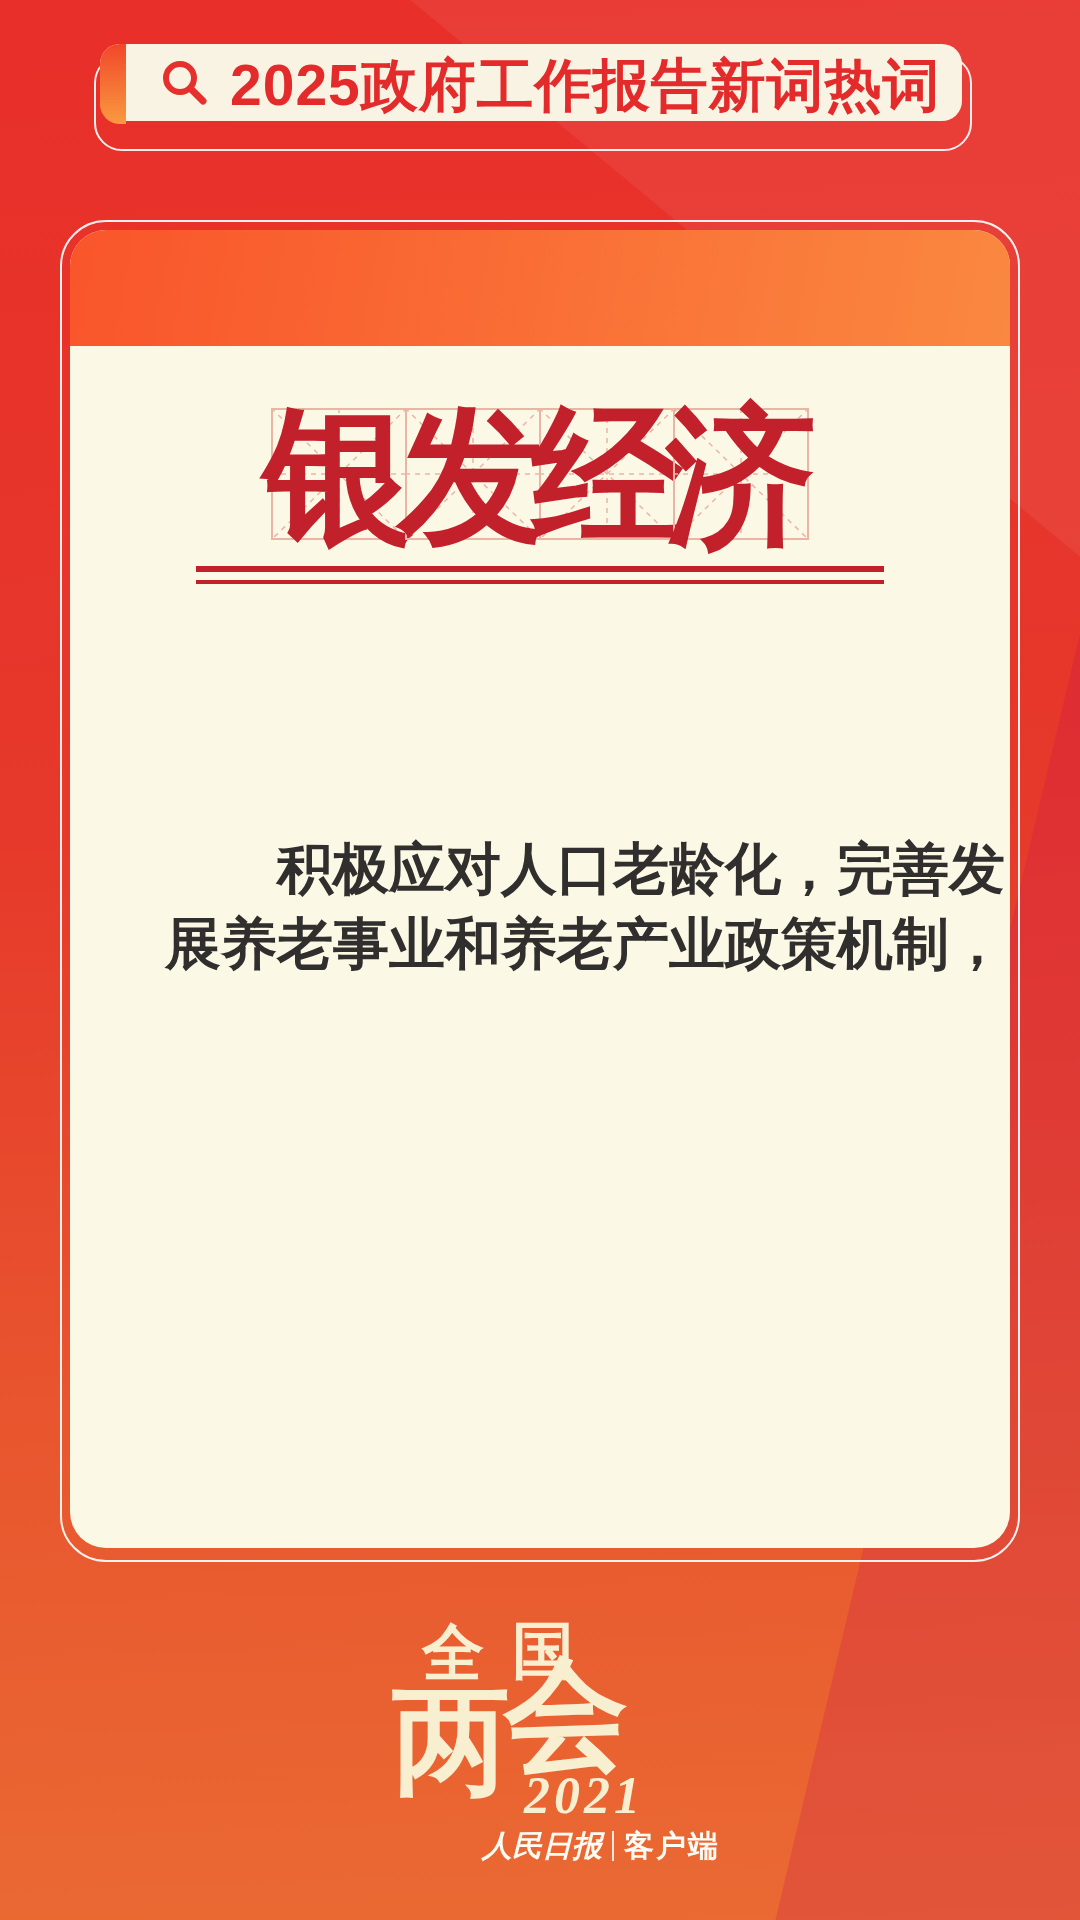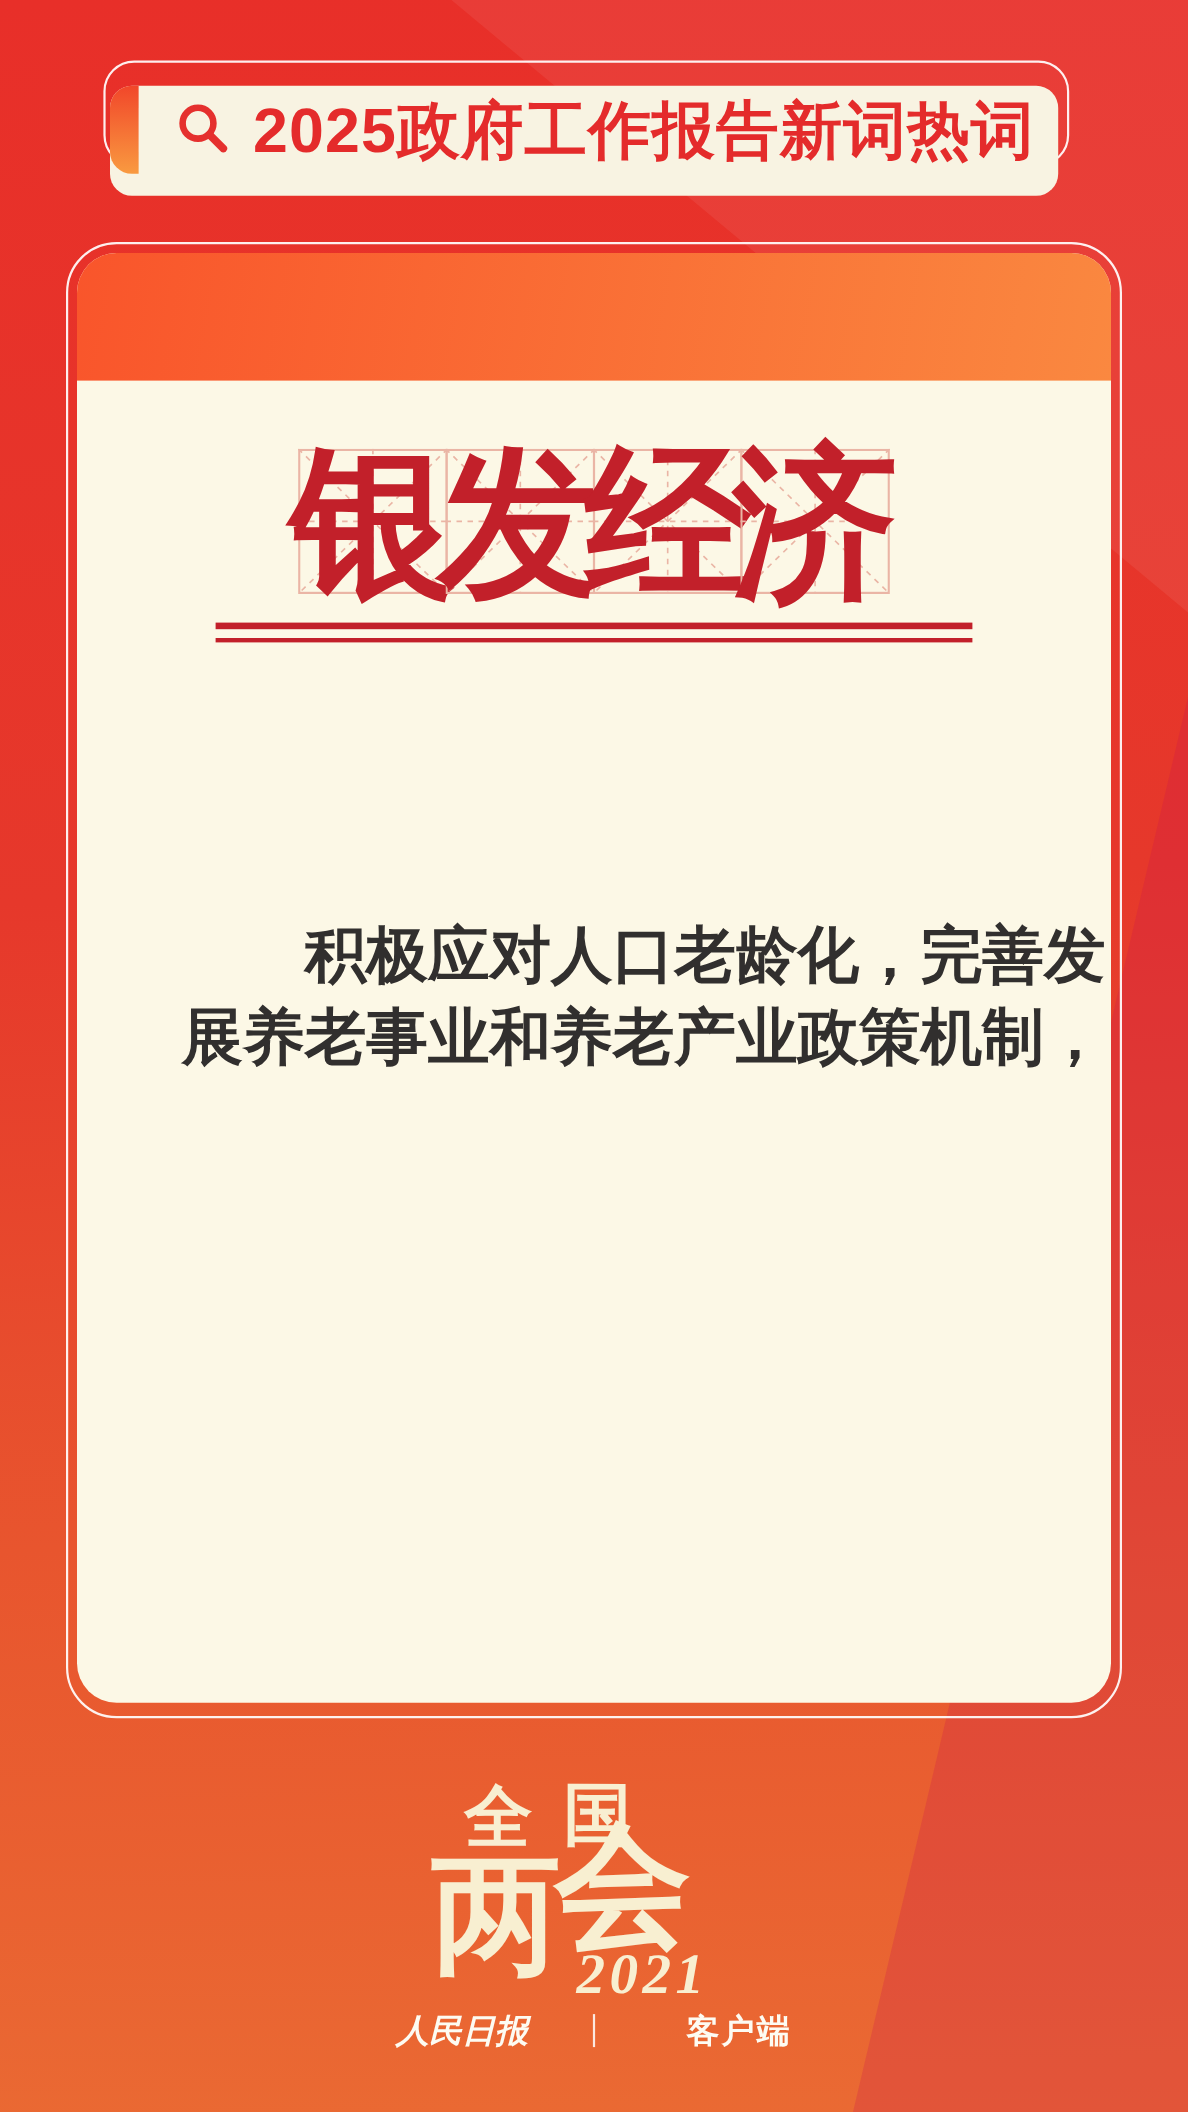--- a/index.html
+++ b/index.html
@@ -10,21 +10,21 @@
   }
   
   .sheen-top{position:absolute;inset:0;background:rgba(255,255,255,.065);
     clip-path:polygon(38% 0,100% 0,100% 29%);}
   .sheen-bottom{position:absolute;inset:0;background:rgba(200,20,80,.24);
     clip-path:polygon(100% 33%,100% 100%,71.8% 100%);}
 
   
   .banner-outline{position:absolute;left:94px;top:55px;width:874px;height:92px;
     border:2px solid rgba(255,255,255,.92);border-radius:28px;}
-  .banner{position:absolute;left:100px;top:78px;width:862px;height:100px;
+  .banner{position:absolute;left:100px;top:44px;width:862px;height:77px;
     background:#f8f3e2;border-radius:20px;display:flex;align-items:center;}
   .banner-bar{position:absolute;left:0;top:0;width:26px;height:80px;
     background:linear-gradient(180deg,#f1472a 0%,#f99a40 100%);
     border-radius:20px 0 0 20px;}
   .search-icon{position:absolute;left:58px;top:14px;width:52px;height:52px;}
   .banner-title{position:absolute;left:130px;top:0;height:80px;line-height:82px;
     font-size:57px;font-weight:bold;color:#e42b2b;letter-spacing:1px;white-space:nowrap;}
 
   
   .card-outline{position:absolute;left:60px;top:220px;width:956px;height:1338px;
@@ -57,25 +57,25 @@
   
   .logo{position:absolute;left:360px;top:1612px;width:360px;height:250px;
     color:#f8efd1;font-family:"Liberation Serif","DejaVu Serif",serif;font-weight:900;}
   .logo .q{position:absolute;left:62px;top:10px;font-size:62px;line-height:62px;}
   .logo .g{position:absolute;left:152px;top:8px;font-size:62px;line-height:62px;}
   .logo .l{position:absolute;left:32px;top:72px;font-size:118px;line-height:118px;}
   .logo .h{position:absolute;left:144px;top:42px;font-size:124px;line-height:124px;transform:rotate(-2deg);}
   .logo .year{position:absolute;left:164px;top:158px;font-size:52px;line-height:52px;
     font-style:italic;letter-spacing:4px;}
   .brand{position:absolute;left:0;top:218px;width:100%;height:32px;
-    display:flex;align-items:center;justify-content:space-between;color:#fdfbf2;}
+    display:flex;align-items:center;justify-content:flex-end;color:#fdfbf2;}
   .brand .name{font-family:"Liberation Serif","DejaVu Serif",serif;font-style:italic;
     font-weight:bold;font-size:30px;}
   .brand .div{width:2px;height:30px;background:rgba(255,255,255,.85);margin:0 10px;}
-  .brand .client{font-size:30px;font-weight:bold;letter-spacing:2px;margin-left:24px;}
+  .brand .client{font-size:30px;font-weight:bold;letter-spacing:2px;}
 </style>
 </head>
 <body>
 
 <div class="stage">
   <div class="sheen-top"></div>
   <div class="sheen-bottom"></div>
 
   <div class="banner-outline"></div>
   <div class="banner">

